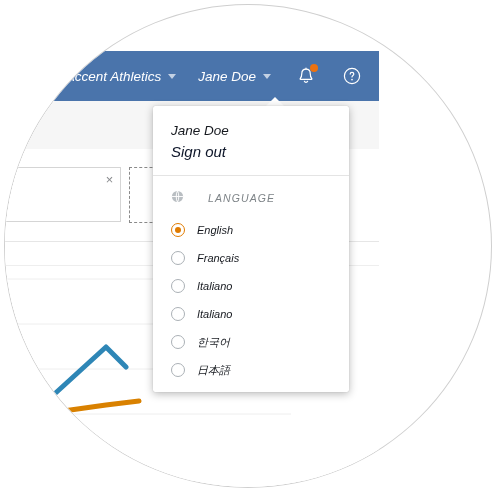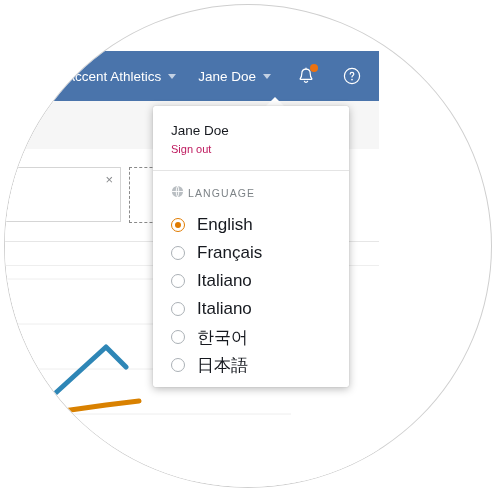--- a/index.html
+++ b/index.html
@@ -10,20 +10,21 @@
     background: #ffffff;
     font-family: "Liberation Sans", sans-serif;
     overflow: hidden;
   }
 
   #stage {
     position: relative;
     width: 500px;
     height: 500px;
     background: #ffffff;
+    font-style: italic;
   }
 
   
   .circle-mask {
     position: absolute;
     left: 4px;
     top: 4px;
     width: 488px;
     height: 484px;
     border-radius: 50%;
@@ -202,41 +203,41 @@
   }
 
   .dd-user {
     padding: 17px 18px 0 18px;
     font-size: 13.5px;
     color: #16191f;
   }
 
   .dd-signout {
     padding: 5px 18px 15px 18px;
-    font-size: 11px;
-    color: #be185d;
+    font-size: 15px;
+    color: #0f172a;
     cursor: pointer;
   }
 
   .dd-sep {
     height: 1px;
     background: #e4e4e4;
     margin: 0;
   }
 
   .dd-section {
     display: flex;
     align-items: center;
     padding: 13px 18px 9px 18px;
   }
   .dd-section-label {
     font-size: 10.5px;
     color: #7d8387;
     letter-spacing: 1.1px;
-    margin-left: 4px;
+    margin-left: 24px;
   }
 
   .lang-list { padding: 0 0 2px 0; }
 
   .lang-row {
     display: flex;
     align-items: center;
     height: 28px;
     padding: 0 18px;
     cursor: pointer;
@@ -262,21 +263,21 @@
     top: 50%;
     transform: translate(-50%, -50%);
     width: 6px;
     height: 6px;
     border-radius: 50%;
     background: #e07b00;
   }
 
   .lang-label {
     margin-left: 12px;
-    font-size: 17px;
+    font-size: 11px;
     color: #16191f;
     white-space: nowrap;
   }
 </style>
 </head>
 <body>
 
 <div id="stage">
   <div class="circle-mask">
     <div class="app-clip">

